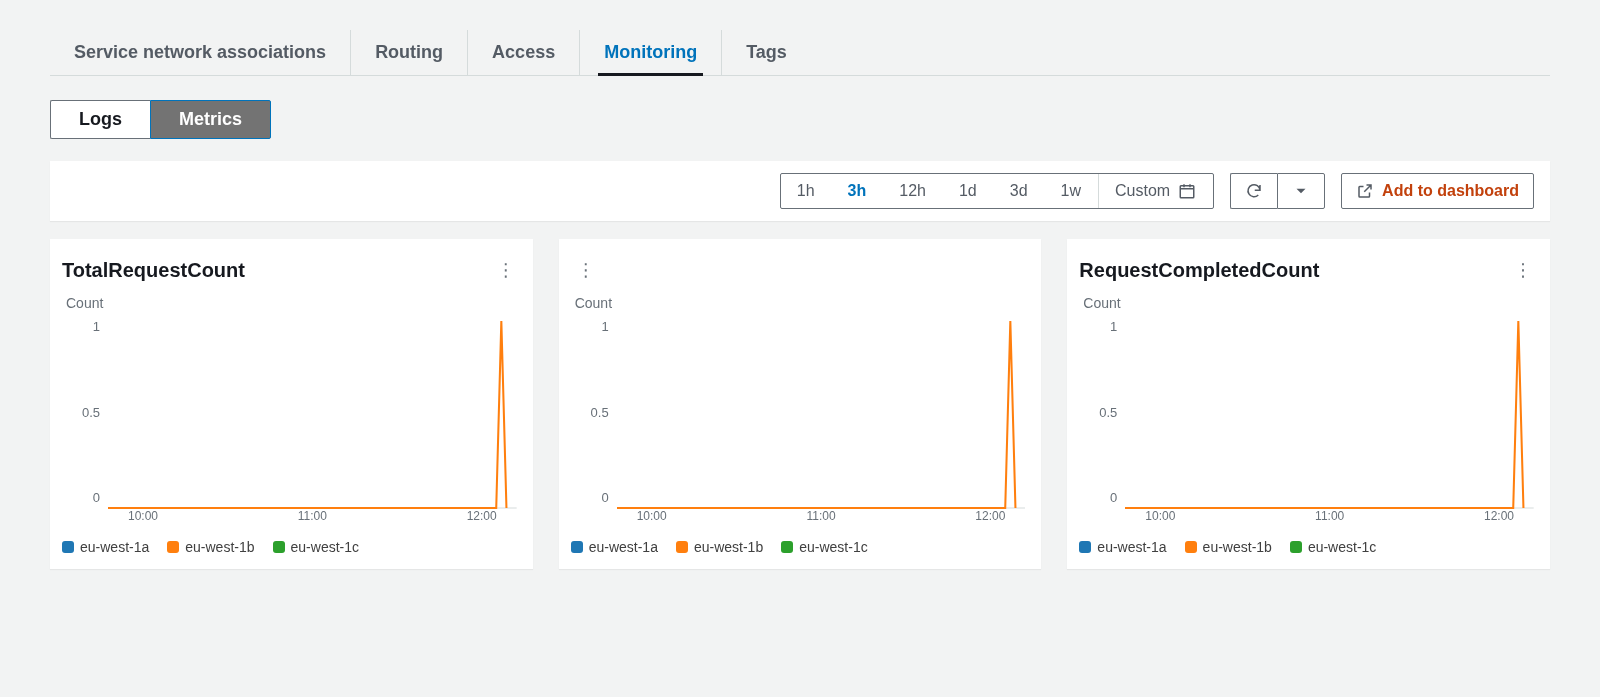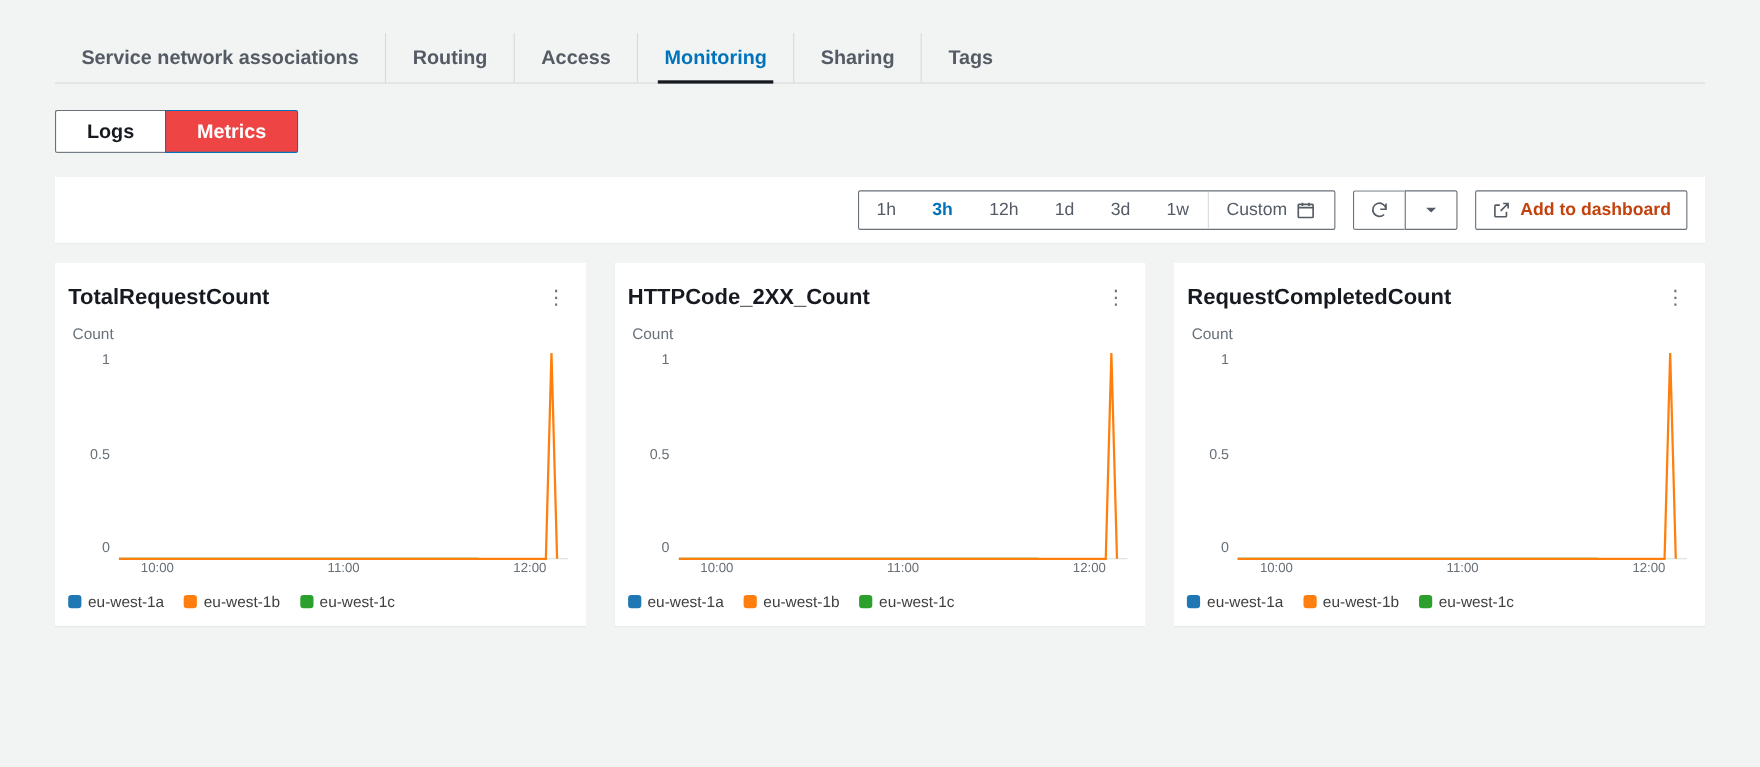--- a/index.html
+++ b/index.html
@@ -47,21 +47,21 @@
   .subtab {
     padding: 8px 28px;
     font-size: 18px;
     font-weight: 700;
     border: 1px solid #687078;
     background: #fff;
     cursor: pointer;
   }
   .subtab:first-child { border-radius: 2px 0 0 2px; border-right: none; }
   .subtab:last-child  { border-radius: 0 2px 2px 0; }
-  .subtab.active { background: #ef4444; color: #fff; border-color: #0073bb; }
+  .subtab.active { background: #737373; color: #fff; border-color: #0073bb; }
   .toolbar-card {
     background: #fff;
     margin: 22px 0 0 0;
     padding: 12px 16px;
     display: flex;
     justify-content: flex-end;
     gap: 16px;
     box-shadow: 0 1px 1px rgba(0,0,0,0.05);
   }
   .range-group {
@@ -148,21 +148,20 @@
 </head>
 <body>
 
 <div class="content">
 
   <div class="tabs-row">
     <div class="tab">Service network associations</div>
     <div class="tab">Routing</div>
     <div class="tab">Access</div>
     <div class="tab active">Monitoring</div>
-    <div class="tab">Sharing</div>
     <div class="tab">Tags</div>
   </div>
 
   <div class="subtabs">
     <div class="subtab">Logs</div>
     <div class="subtab active">Metrics</div>
   </div>
 
   <div class="toolbar-card">
     <div class="range-group">
@@ -238,21 +237,20 @@
           </span>
         <span class="swatch">
             <span class="dot c-green"></span>
             <span>eu-west-1c</span>
           </span>
       </div>
     </div>
 
     <div class="chart-card">
       <div class="chart-head">
-        <div class="chart-title">HTTPCode_2XX_Count</div>
         <div class="dots">⋮</div>
       </div>
       <div class="chart-sub">Count</div>
       <div class="plot">
         <div class="yaxis">
           <span>1</span>
           <span>0.5</span>
           <span>0</span>
         </div>
         <svg class="plot-area" viewBox="0 0 400 186" preserveAspectRatio="none">

